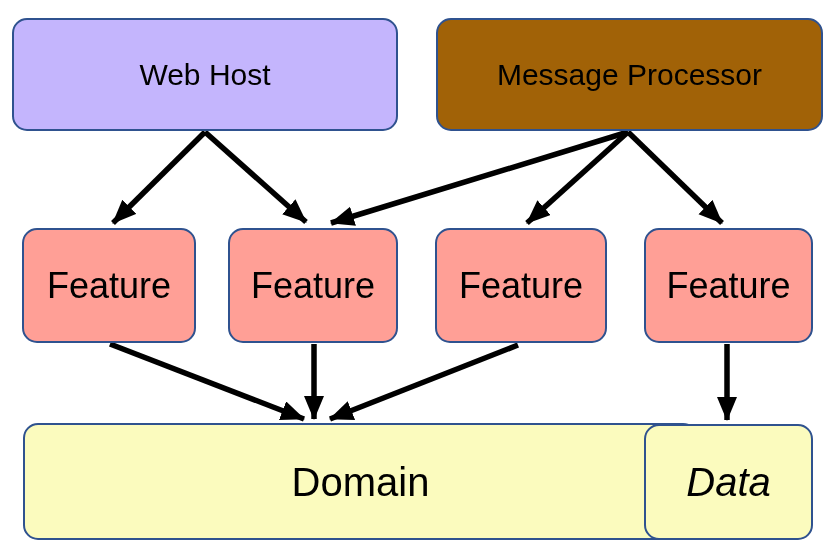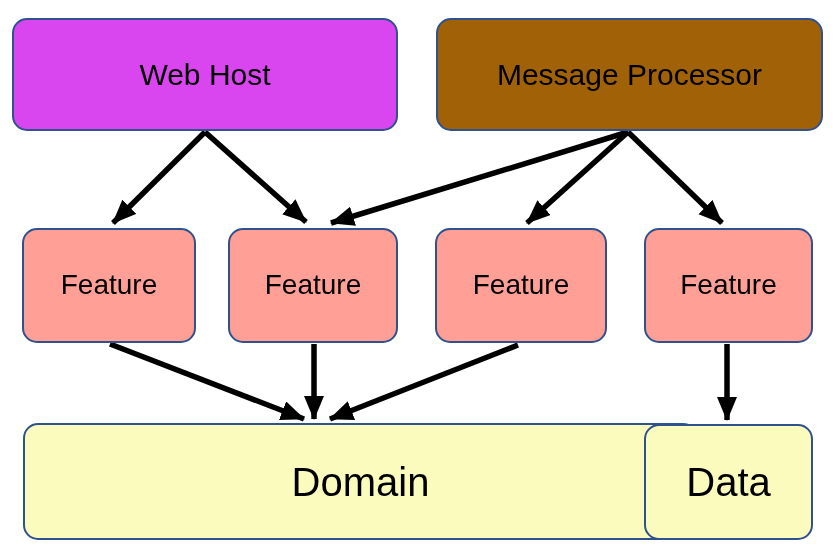--- a/index.html
+++ b/index.html
@@ -21,31 +21,31 @@
     display: flex;
     align-items: center;
     justify-content: center;
     border: 2.3px solid #2F528F;
     border-radius: 15px;
     color: #000000;
     text-align: center;
     line-height: 1.1;
   }
   .tier-top    { font-size: 30px; }
-  .tier-mid    { font-size: 28px; }
+  .tier-mid    { font-size: 36px; }
   .tier-bottom { font-size: 40px; }
 
   #node-web-host          { left: 12px;  top: 18px;  width: 386px; height: 113px; }
   #node-message-processor { left: 436px; top: 18px;  width: 387px; height: 113px; }
   #node-feature-1         { left: 22px;  top: 228px; width: 174px; height: 115px; }
   #node-feature-2         { left: 228px; top: 228px; width: 170px; height: 115px; }
   #node-feature-3         { left: 435px; top: 228px; width: 172px; height: 115px; }
   #node-feature-4         { left: 644px; top: 228px; width: 169px; height: 115px; }
   #node-domain            { left: 23px;  top: 423px; width: 675px; height: 117px; }
-  #node-data              { left: 644px; top: 424px; width: 169px; height: 116px; }
+  #node-data              { left: 644px; top: 424px; width: 169px; height: 116px; font-style: italic; }
 
   #arrows {
     position: absolute;
     left: 0;
     top: 0;
     width: 839px;
     height: 557px;
     pointer-events: none;
   }
 </style>
@@ -64,21 +64,21 @@
       <line x1="205" y1="132" x2="306" y2="222" stroke="#000000" stroke-width="5.5" marker-end="url(#arrowhead)"></line>
       <line x1="628" y1="132" x2="331" y2="223" stroke="#000000" stroke-width="5.5" marker-end="url(#arrowhead)"></line>
       <line x1="628" y1="132" x2="527" y2="223" stroke="#000000" stroke-width="5.5" marker-end="url(#arrowhead)"></line>
       <line x1="628" y1="132" x2="722" y2="223" stroke="#000000" stroke-width="5.5" marker-end="url(#arrowhead)"></line>
       <line x1="110" y1="344" x2="304" y2="419" stroke="#000000" stroke-width="5.5" marker-end="url(#arrowhead)"></line>
       <line x1="314" y1="344" x2="314" y2="419" stroke="#000000" stroke-width="5.5" marker-end="url(#arrowhead)"></line>
       <line x1="518" y1="345" x2="330" y2="419" stroke="#000000" stroke-width="5.5" marker-end="url(#arrowhead)"></line>
       <line x1="727" y1="344" x2="727" y2="420" stroke="#000000" stroke-width="5.5" marker-end="url(#arrowhead)"></line>
     </svg>
 
-  <div class="node tier-top" id="node-web-host" style="background-color: #d946ef;">
+  <div class="node tier-top" id="node-web-host" style="background-color: #c4b5fd;">
     <span>Web Host</span>
   </div>
 
   <div class="node tier-top" id="node-message-processor" style="background-color: #a16207;">
     <span>Message Processor</span>
   </div>
 
   <div class="node tier-mid" id="node-feature-1" style="background-color: rgb(255, 159, 150);">
     <span>Feature</span>
   </div>

